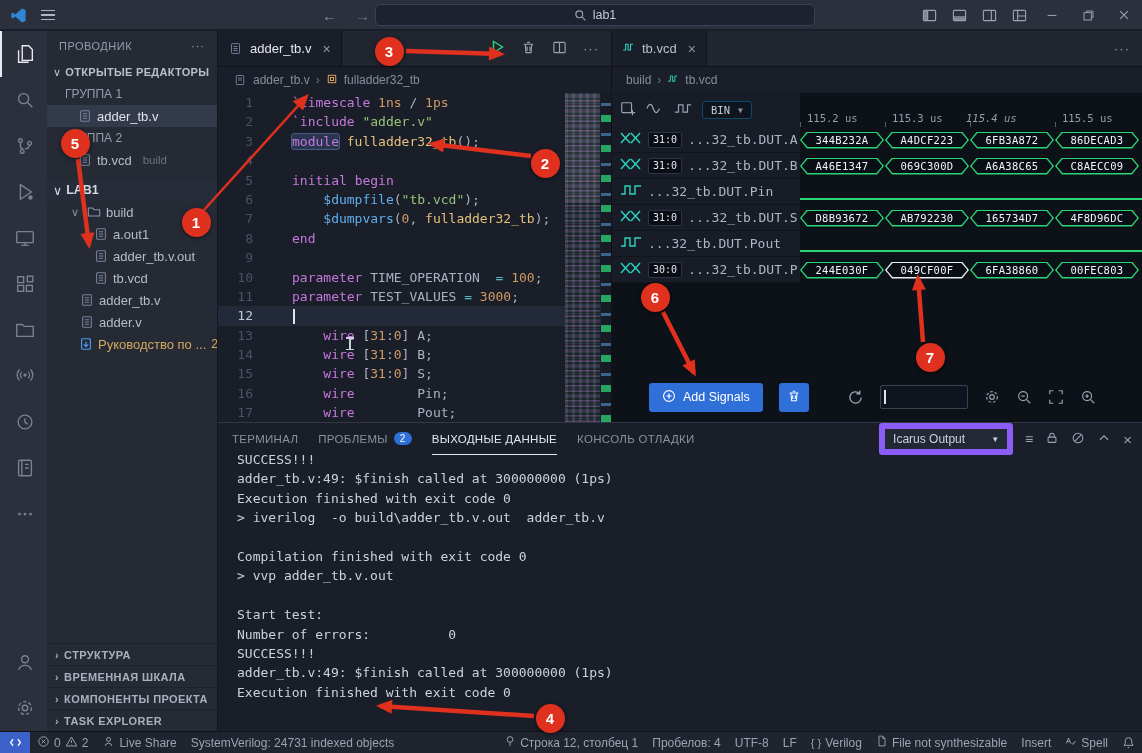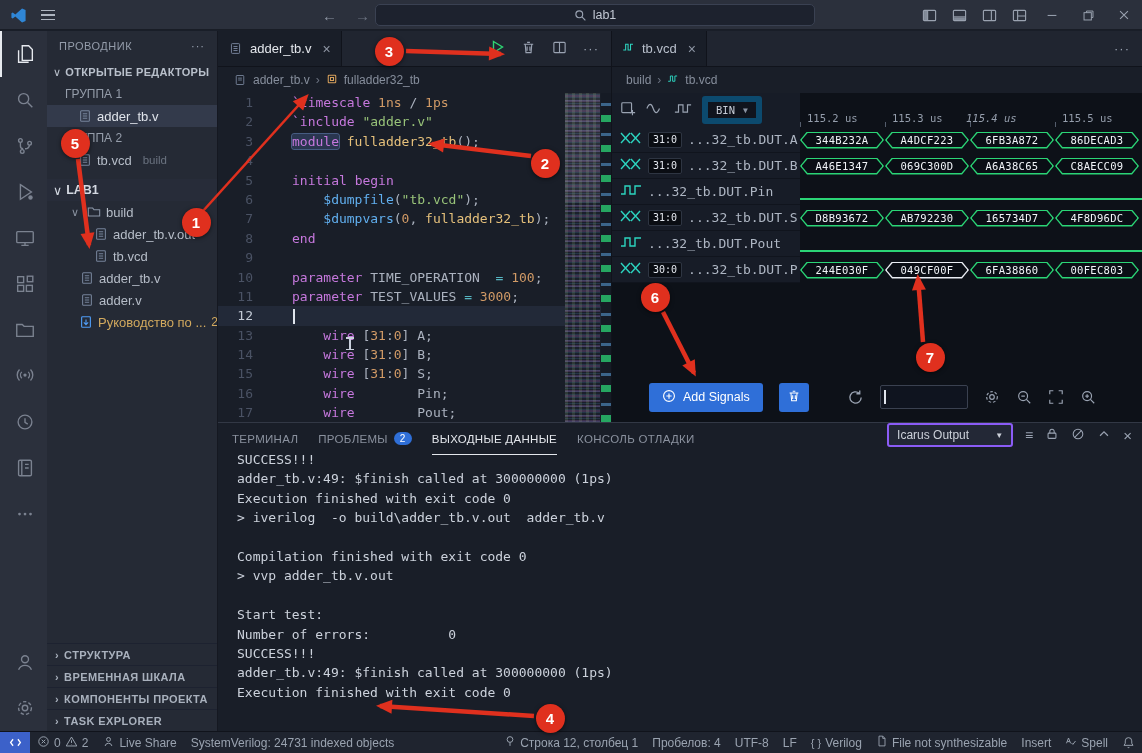--- a/index.html
+++ b/index.html
@@ -74,21 +74,21 @@
     repeating-linear-gradient(0deg, rgba(198,120,221,.20) 0 2px, transparent 2px 5px),
     repeating-linear-gradient(90deg, rgba(152,195,121,.16) 0 3px, transparent 3px 7px),
     repeating-linear-gradient(0deg, rgba(97,175,239,.14) 0 1px, transparent 1px 3px)}
   .minimap .viewport{position:absolute;top:0;left:0;right:0;height:110px;background:rgba(255,255,255,.07)}
   .deco-strip{position:absolute;top:0;right:0;bottom:0;width:10px;background:#161b25;background-image:repeating-linear-gradient(0deg, rgba(43,213,118,.75) 0 7px, transparent 7px 16px, rgba(97,175,239,.5) 16px 19px, transparent 19px 30px)}
 
   
   .wave-body{position:absolute;top:62px;left:0;right:0;bottom:0;background:#0d1118;overflow:hidden}
   .wave-header{display:flex;height:34px}
   .wave-toolbar{flex:0 0 188px;background:#171c27;display:flex;align-items:center;gap:10px;padding-left:8px;color:#9aa3b2}
-  .fmt-select{display:flex;align-items:center;gap:8px;background:#10141d;border:6px solid #0c4a6e;border-radius:3px;padding:2px 8px;font-size:10.5px;color:#c6ccd6;font-family:"DejaVu Sans Mono",monospace}
+  .fmt-select{display:flex;align-items:center;gap:8px;background:#10141d;border:1px solid #0c4a6e;border-radius:3px;padding:2px 8px;font-size:10.5px;color:#c6ccd6;font-family:"DejaVu Sans Mono",monospace}
   .ruler{flex:1;position:relative;font-family:"DejaVu Sans Mono",monospace;font-size:10.5px;color:#959eac}
   .ruler .tlabel{position:absolute;bottom:3px}
   .ruler .tick{position:absolute;bottom:0;width:1px;height:5px;background:#545d6c}
   .sig-row{display:flex;height:26px;align-items:center}
   .sig-name-cell{flex:0 0 188px;height:100%;background:#171c27;display:flex;align-items:center;gap:6px;padding-left:8px;border-bottom:1px solid #10141d}
   .sig-range{background:#0a0d13;border:1px solid #2e3542;border-radius:2px;padding:0 4px;font-family:"DejaVu Sans Mono",monospace;font-size:10px;color:#e3e7ee;line-height:14px}
   .sig-label{font-family:"DejaVu Sans Mono",monospace;font-size:13px;color:#aeb6c3;white-space:nowrap;overflow:hidden}
   .sig-wave{flex:1;height:100%;display:flex;align-items:center;position:relative;overflow:hidden}
   .vcell{position:relative;height:17px;flex:0 0 84px;margin-right:1px}
   .vcell .hexo{position:absolute;inset:0;background:#2bd576;clip-path:polygon(7px 0,calc(100% - 7px) 0,100% 50%,calc(100% - 7px) 100%,7px 100%,0 50%)}
@@ -99,27 +99,27 @@
   .wave-footer{position:absolute;left:0;right:0;bottom:10px;height:30px;display:flex;align-items:center;gap:16px;padding:0 46px 0 37px}
   .btn-blue{background:#2f6fd8;border-radius:3px;color:#fff;display:flex;align-items:center;gap:7px;padding:0 13px;height:29px;font-size:12.5px}
   .btn-blue.square{width:30px;padding:0;justify-content:center}
   .wf-spacer{flex:1}
   .wf-input{width:88px;height:24px;background:#0f141f;border:1px solid #3a4150;border-radius:2px;position:relative}
   .wf-input i{position:absolute;left:3px;top:4px;width:2px;height:14px;background:#dfe4ec}
   .wf-icon{color:#9aa3b2;display:flex;align-items:center}
 
   
   .terminal{position:absolute;top:422px;left:218px;right:0;height:309px;background:#191e28;border-top:1px solid #323845;z-index:10}
-  .term-header{height:32px;display:flex;align-items:flex-start;padding:0 10px 0 14px}
+  .term-header{height:32px;display:flex;align-items:flex-end;padding:0 10px 0 14px}
   .term-tabs{display:flex;align-items:center;gap:20px}
   .term-tab{display:flex;align-items:center;gap:6px;font-size:11.5px;letter-spacing:.3px;color:#8a919e;height:32px;border-bottom:1px solid transparent;text-transform:uppercase}
   .term-tab.active{color:#e3e6eb;border-bottom-color:#e3e6eb}
   .term-badge{background:#2f6fd8;color:#fff;border-radius:9px;font-size:10px;padding:1px 6px}
   .term-right{margin-left:auto;display:flex;align-items:center;gap:12px;color:#9aa3b2}
-  .term-select{display:flex;align-items:center;gap:26px;background:#232836;border:2px solid #8b5cf6;border-radius:3px;color:#ccd1da;font-size:12px;padding:3px 8px}
+  .term-select{display:flex;align-items:center;gap:26px;background:#232836;border:6px solid #8b5cf6;border-radius:3px;color:#ccd1da;font-size:12px;padding:3px 8px}
   .term-body{padding-left:19px;margin-top:-5px;overflow:hidden}
   .term-line{font-family:"DejaVu Sans Mono",monospace;font-size:13px;line-height:19.4px;color:#ccd2dc;white-space:pre}
 
   
   .statusbar{position:absolute;left:0;right:0;bottom:0;height:22px;background:#1f242f;border-top:1px solid #10131b;display:flex;align-items:center;font-size:12px;color:#9aa3b0;z-index:50}
   .sb-remote{width:30px;height:22px;background:#3c61c9;display:flex;align-items:center;justify-content:center}
   .st-item{display:flex;align-items:center;gap:4px;padding:0 7px;height:22px;white-space:nowrap}
   .st-right{margin-left:auto;display:flex;align-items:center}
 
   
@@ -332,20 +332,29 @@
   </div>
   <div id="file-tree">
       <div class="sb-row" style="padding-left: 22px;">
         <span class="chev">∨</span>
         <span class="fi">
           <svg viewBox="0 0 16 16" width="14" height="14" fill="none" stroke="#8b96a8" stroke-width="1.2">
             <path d="M1.5 3.5h5l1.5 2h6.5v7h-13z"></path>
           </svg>
         </span>
         <span>build</span>
+      </div>
+      <div class="sb-row" style="padding-left: 46px;">
+        <span class="fi">
+          <svg viewBox="0 0 16 16" width="14" height="14" fill="none" stroke="#76839a" stroke-width="1.2">
+            <rect x="3" y="2" width="10" height="12" rx="1"></rect>
+            <path d="M5.5 5.5h5M5.5 8h5M5.5 10.5h5"></path>
+          </svg>
+        </span>
+        <span>a.out1</span>
       </div>
       <div class="sb-row" style="padding-left: 46px;">
         <span class="fi">
           <svg viewBox="0 0 16 16" width="14" height="14" fill="none" stroke="#76839a" stroke-width="1.2">
             <rect x="3" y="2" width="10" height="12" rx="1"></rect>
             <path d="M5.5 5.5h5M5.5 8h5M5.5 10.5h5"></path>
           </svg>
         </span>
         <span>adder_tb.v.out</span>
       </div>

